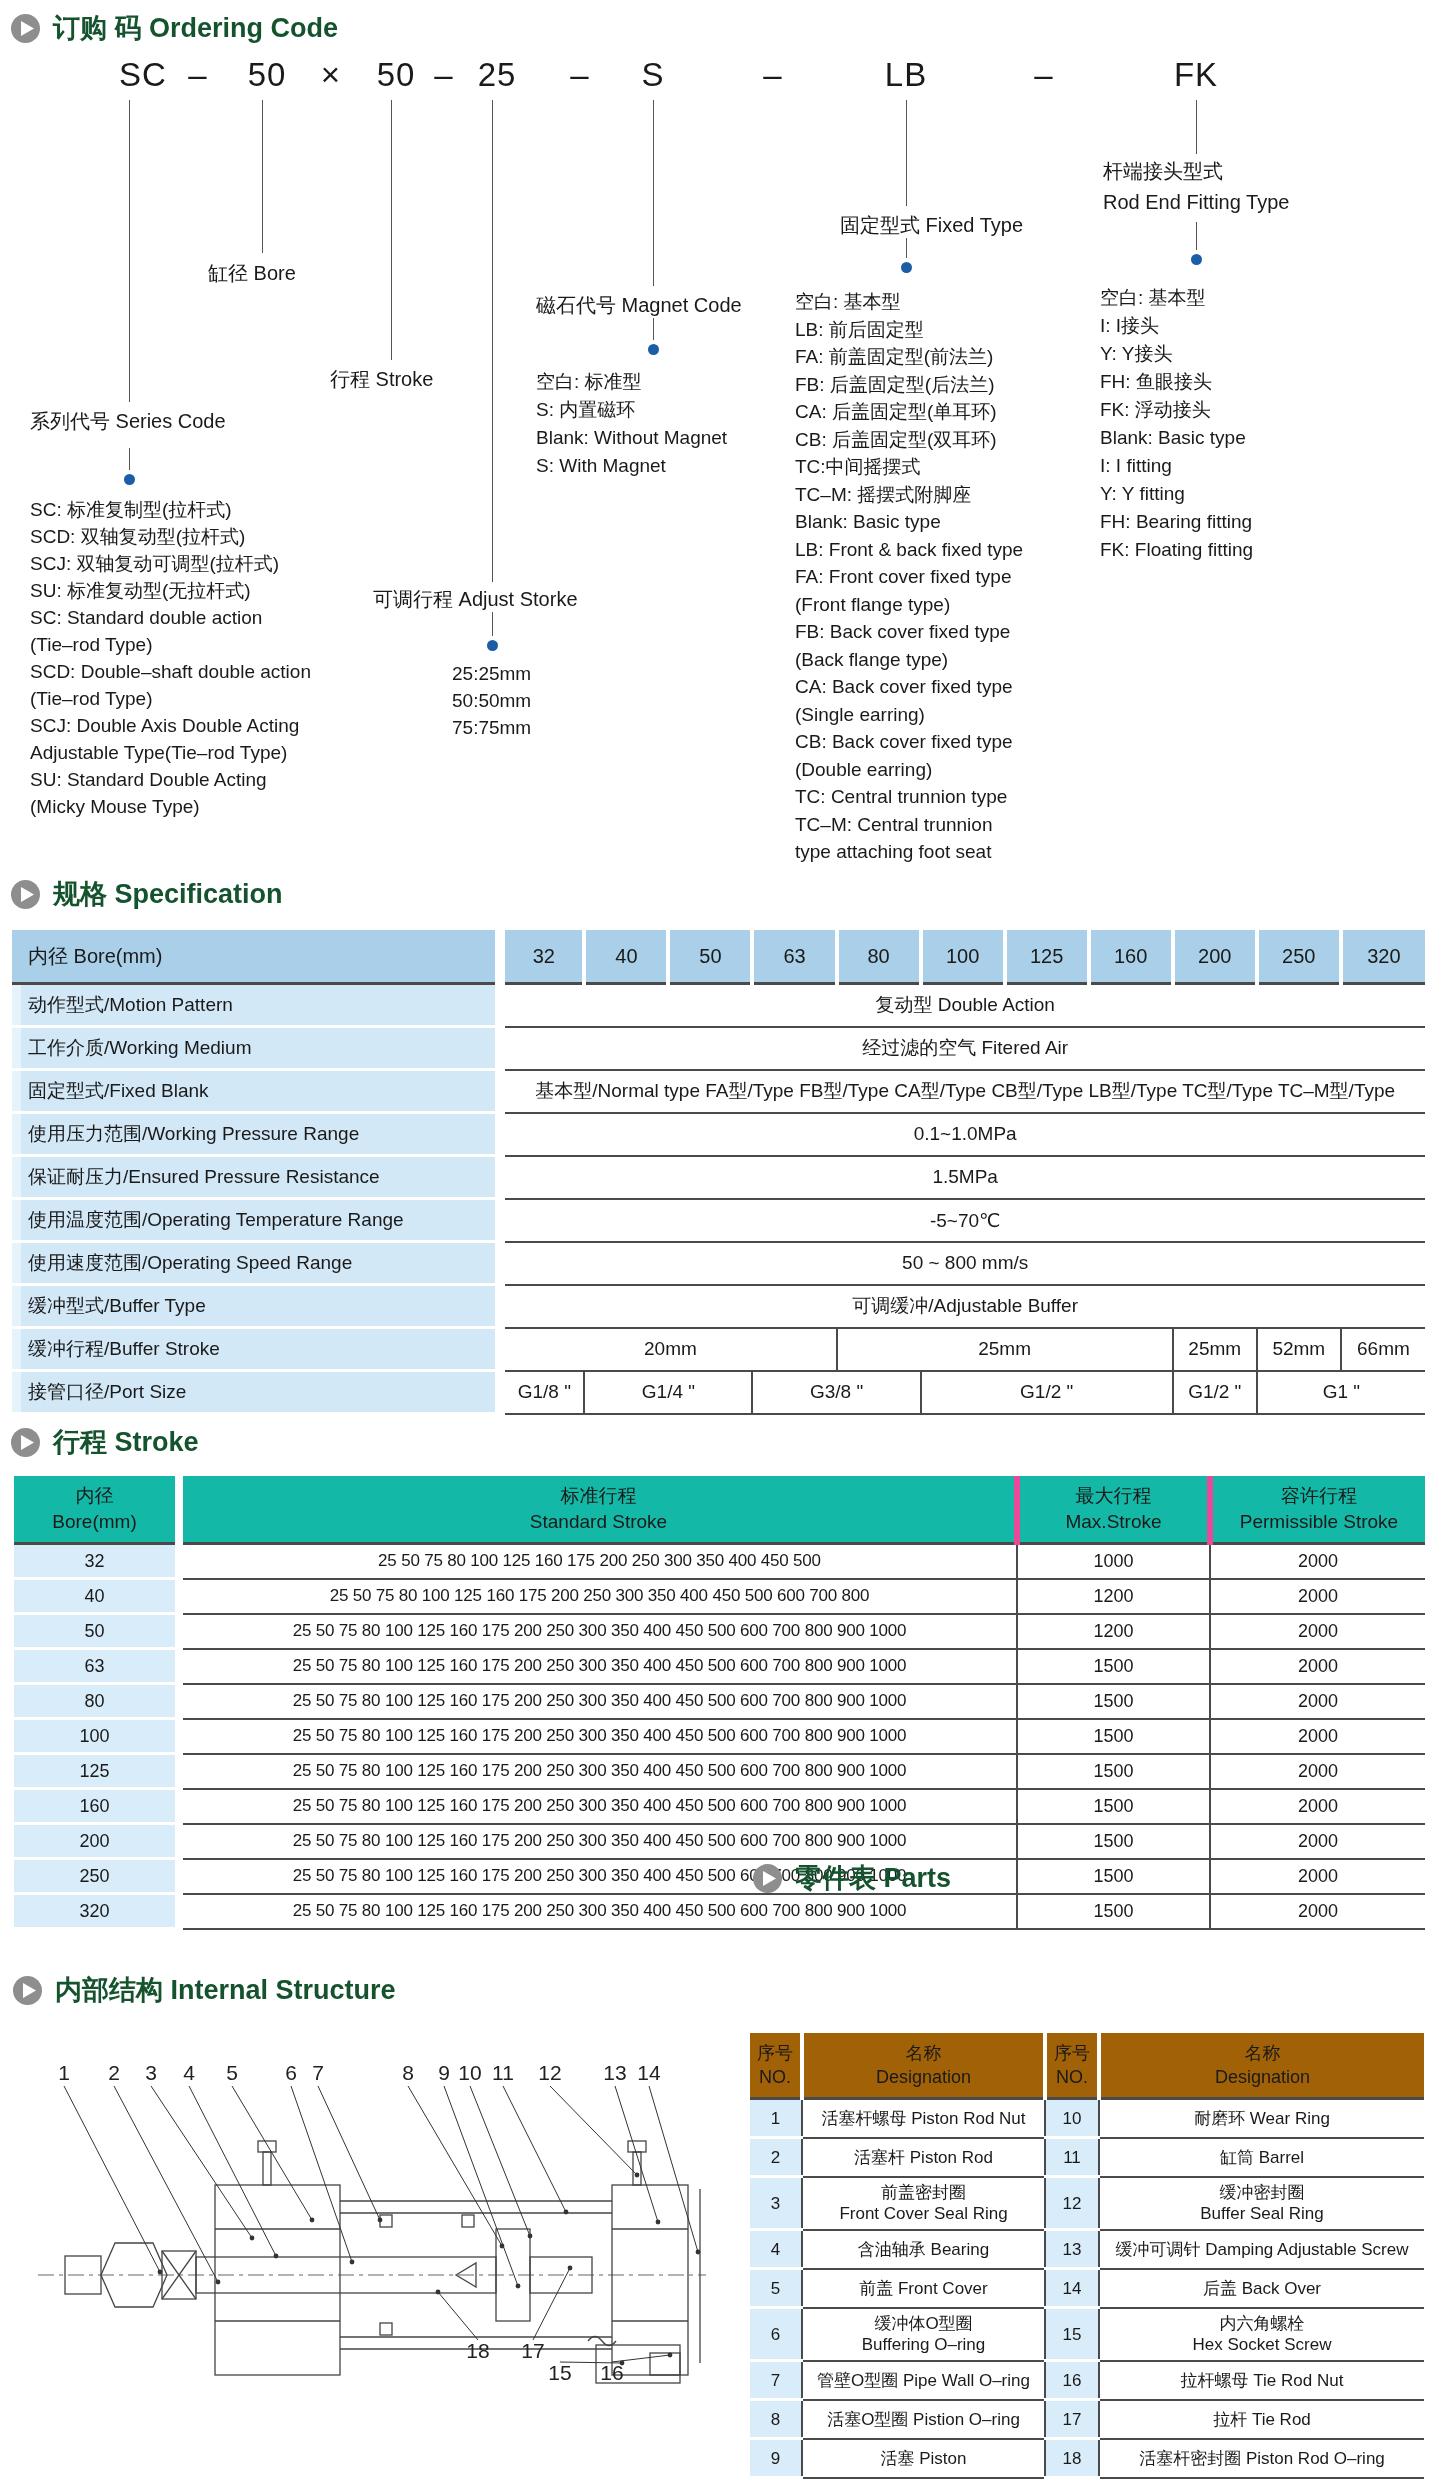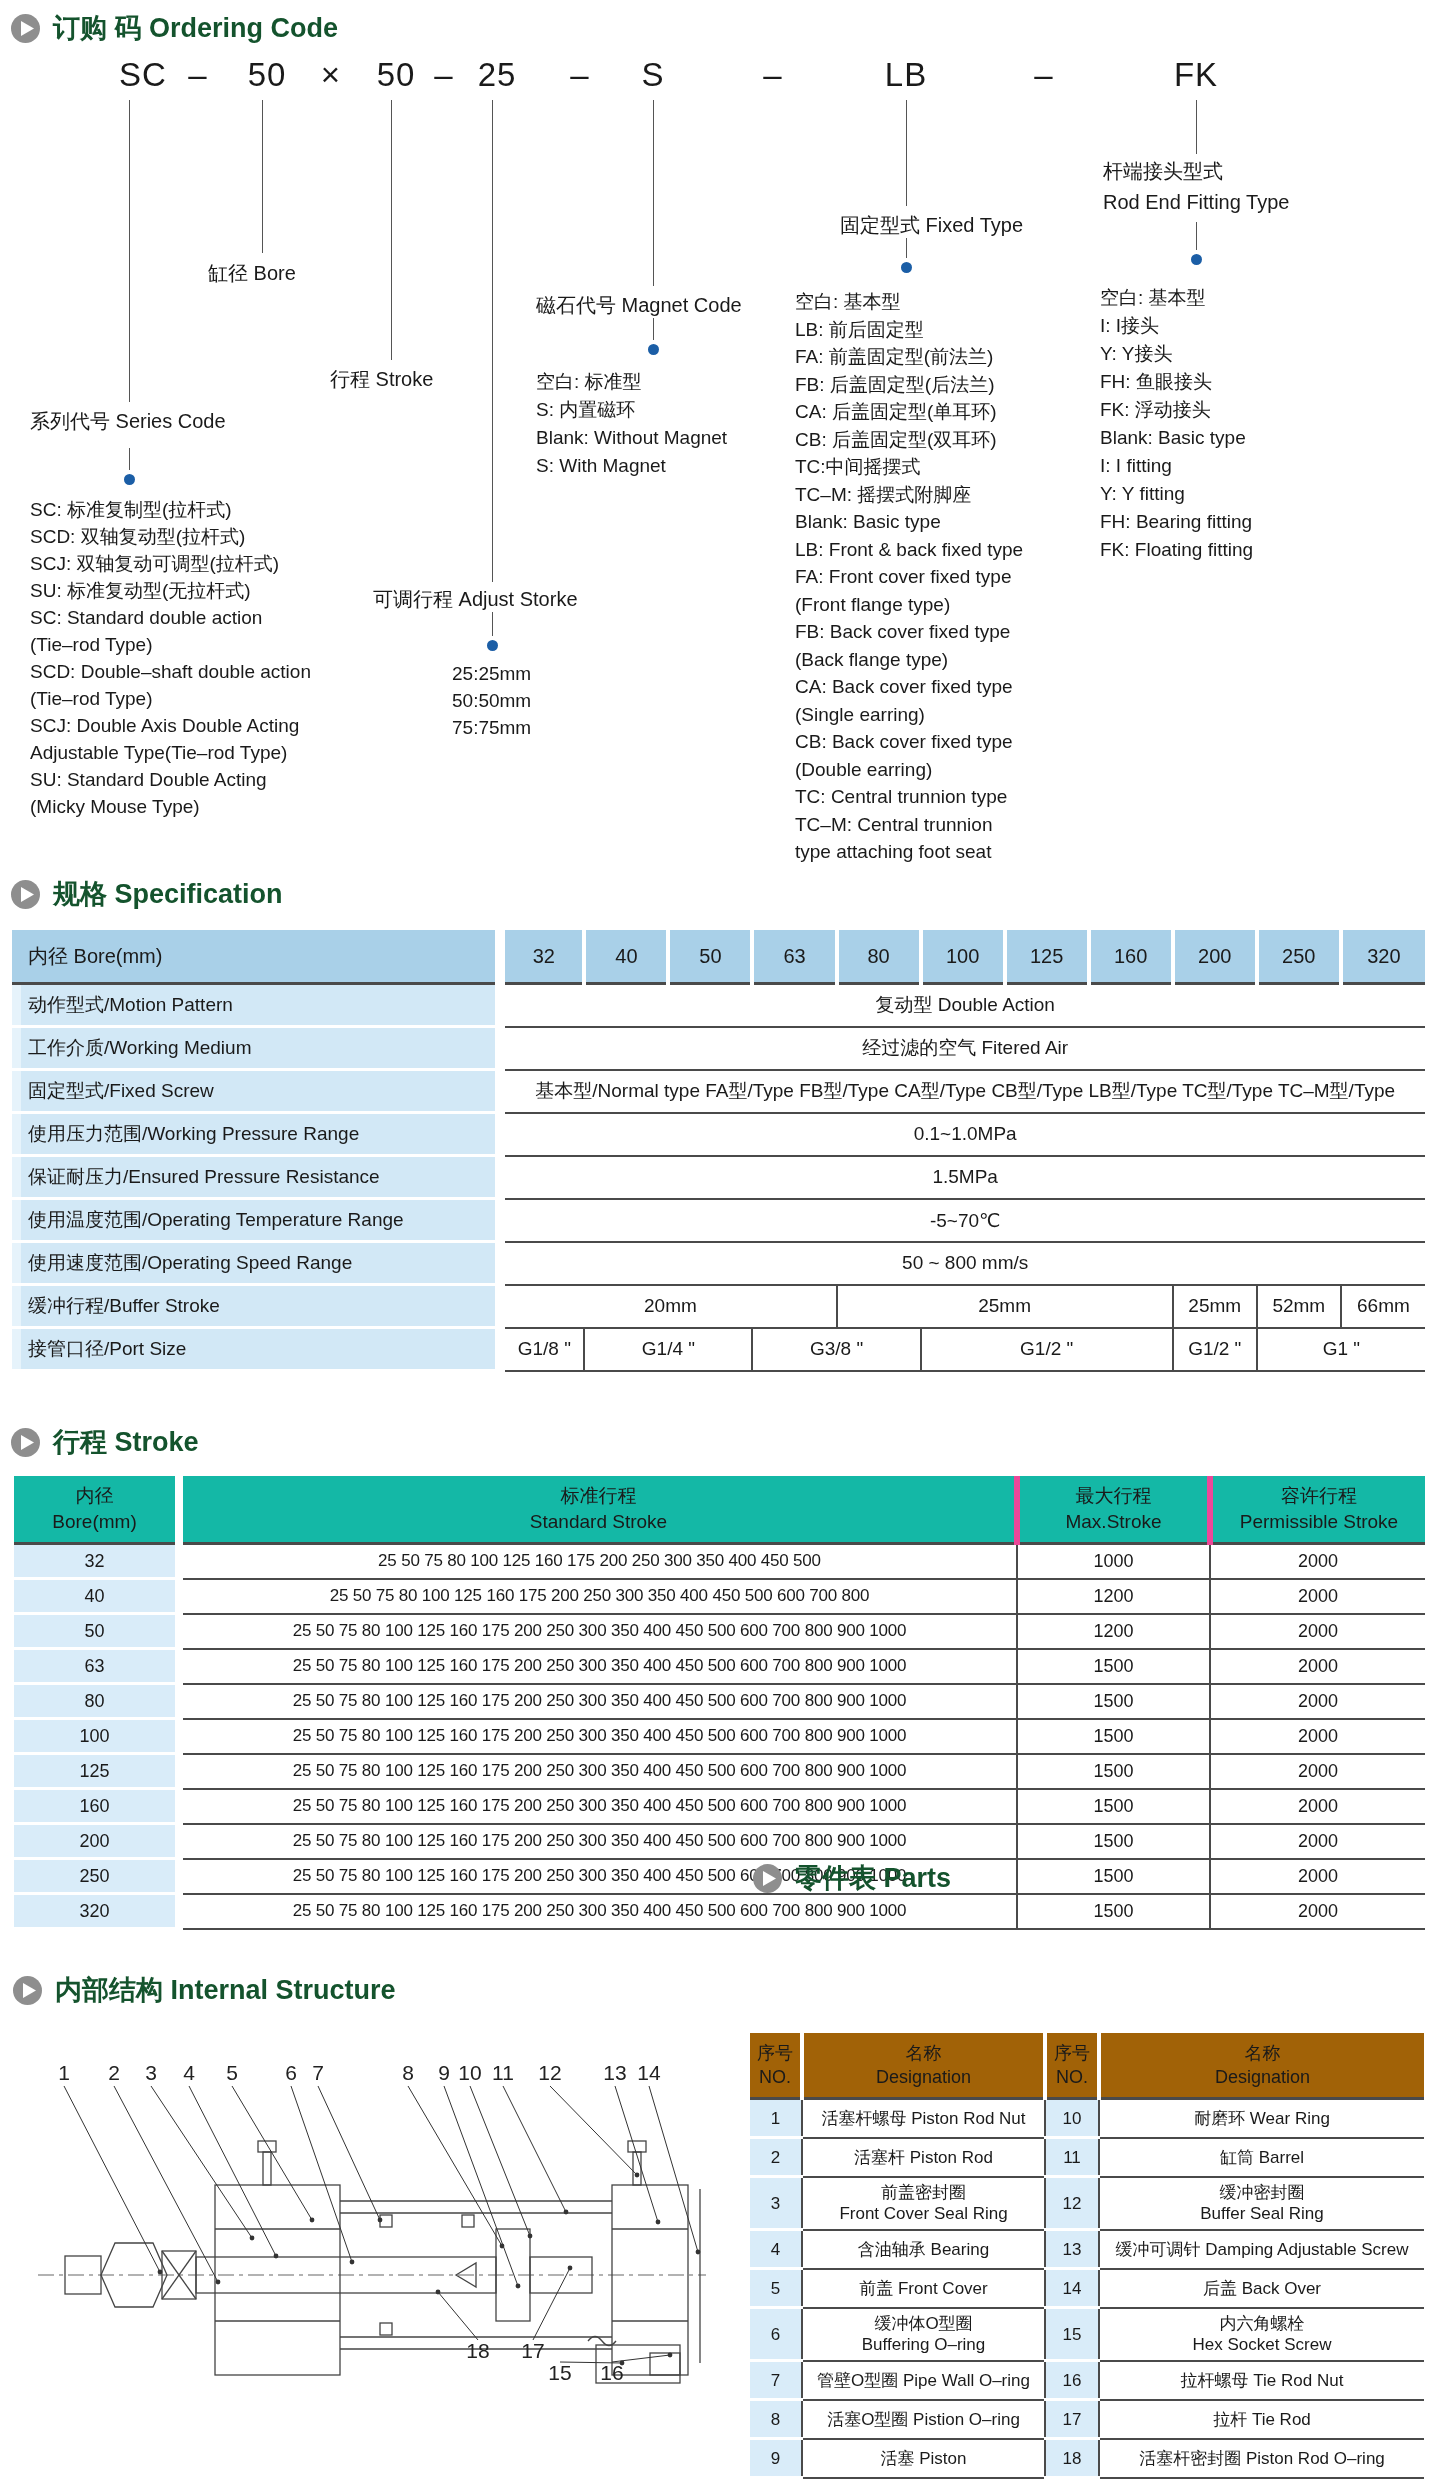--- a/index.html
+++ b/index.html
@@ -202,38 +202,42 @@
     </tr>
     <tr>
       <td class="lbl">动作型式/Motion Pattern</td>
       <td class="val" colspan="11">复动型 Double Action</td>
     </tr>
     <tr>
       <td class="lbl">工作介质/Working Medium</td>
       <td class="val" colspan="11">经过滤的空气 Fitered Air</td>
     </tr>
     <tr>
-      <td class="lbl">固定型式/Fixed Screw</td>
+      <td class="lbl">固定型式/Fixed Blank</td>
       <td class="val" colspan="11">基本型/Normal type FA型/Type FB型/Type CA型/Type CB型/Type LB型/Type TC型/Type TC–M型/Type</td>
     </tr>
     <tr>
       <td class="lbl">使用压力范围/Working Pressure Range</td>
       <td class="val" colspan="11">0.1~1.0MPa</td>
     </tr>
     <tr>
       <td class="lbl">保证耐压力/Ensured Pressure Resistance</td>
       <td class="val" colspan="11">1.5MPa</td>
     </tr>
     <tr>
       <td class="lbl">使用温度范围/Operating Temperature Range</td>
       <td class="val" colspan="11">-5~70℃</td>
     </tr>
     <tr>
       <td class="lbl">使用速度范围/Operating Speed Range</td>
       <td class="val" colspan="11">50 ~ 800 mm/s</td>
+    </tr>
+    <tr>
+      <td class="lbl">缓冲型式/Buffer Type</td>
+      <td class="val" colspan="11">可调缓冲/Adjustable Buffer</td>
     </tr>
     <tr class="split">
       <td class="lbl">缓冲行程/Buffer Stroke</td>
       <td class="val" colspan="4">20mm</td>
       <td class="val" colspan="4">25mm</td>
       <td class="val">25mm</td>
       <td class="val">52mm</td>
       <td class="val">66mm</td>
     </tr>
     <tr class="split">

